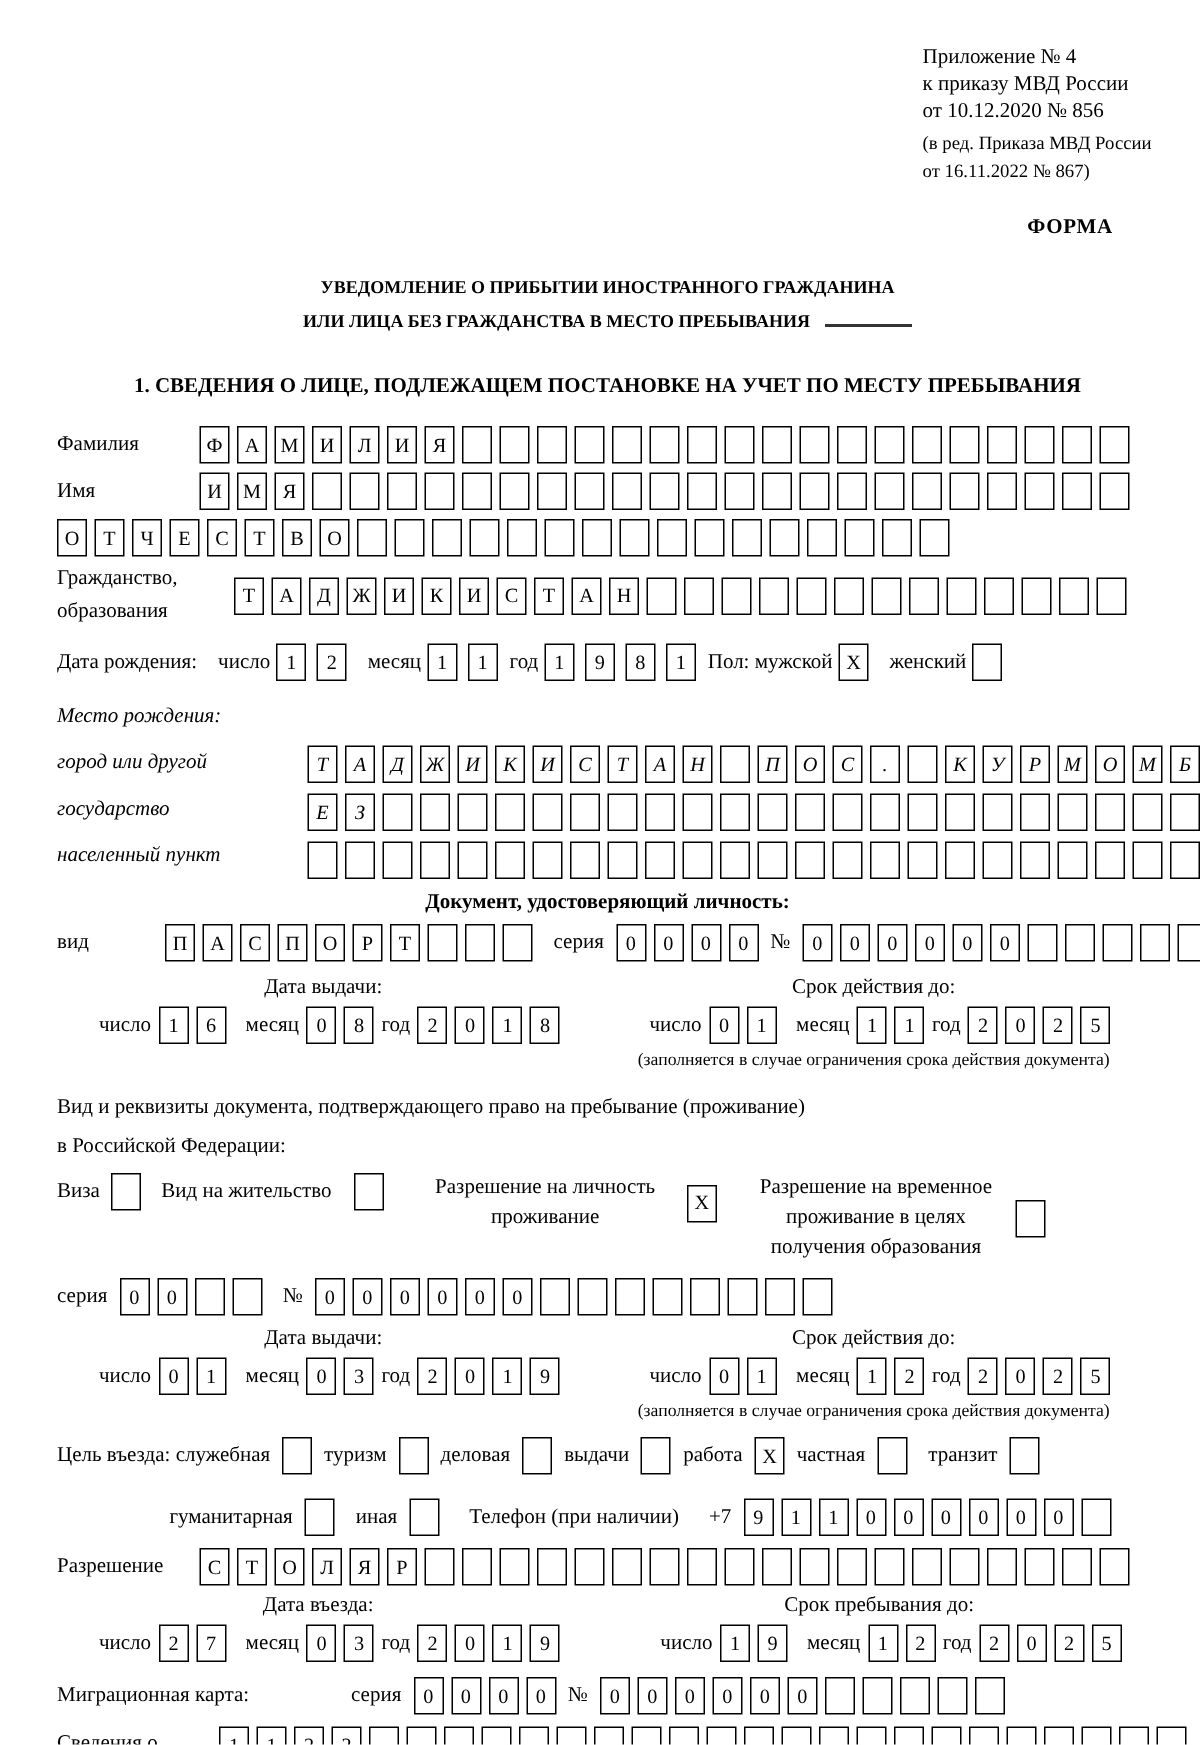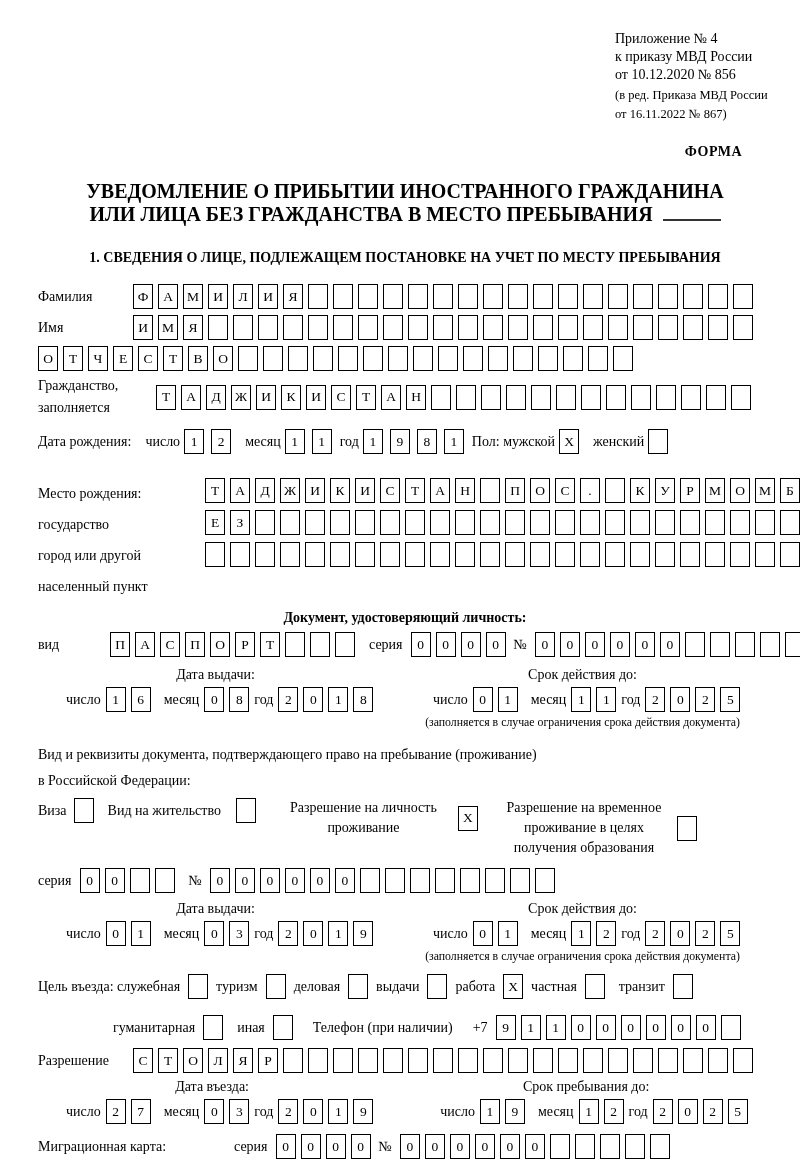--- a/index.html
+++ b/index.html
@@ -10,21 +10,21 @@
     font-size: 14px; color: #000;
   }
   .page { padding: 30px 28px 0 38px; }
 
   
   .approp { margin-left: 577px; line-height: 18px; }
   .approp .sub { font-size: 12.5px; line-height: 16px; margin-top: 3px; }
   .forma { text-align: right; font-weight: bold; margin: 22px 30px 0 0; letter-spacing: .5px; }
 
   
-  .title { text-align: center; font-weight: bold; font-size: 20px; margin-top: 20px; line-height: 23px; }
+  .title { text-align: center; font-weight: bold; font-size: 12px; margin-top: 20px; line-height: 23px; }
   .blank-line { display: inline-block; width: 58px; border-bottom: 2px solid #333; margin-left: 10px; vertical-align: baseline; }
   .sec-heading { text-align: center; font-weight: bold; font-size: 14px; margin-top: 24px; }
 
   
   .frow { display: flex; align-items: center; margin-top: 6px; }
   .frow.tight { margin-top: 4px; }
   .cellrow { display: flex; gap: 5px; flex: none; }
   .cell {
     display: inline-flex; width: 20px; height: 25px; flex: none;
     border: 1.6px solid #000; align-items: center; justify-content: center;
@@ -157,21 +157,21 @@
         <span class="cell"></span>
         <span class="cell"></span>
         <span class="cell"></span>
         <span class="cell"></span>
       </span>
   </div>
 
   <div class="frow tight">
     <span class="lbl-col w118">
       <div>Гражданство,</div>
-      <div>заполняется</div>
+      <div>образования</div>
     </span>
     <span class="cellrow">
         <span class="cell">Т</span>
         <span class="cell">А</span>
         <span class="cell">Д</span>
         <span class="cell">Ж</span>
         <span class="cell">И</span>
         <span class="cell">К</span>
         <span class="cell">И</span>
         <span class="cell">С</span>
@@ -222,25 +222,25 @@
     <span class="dategrp gap8">
       <span>Пол: мужской</span>
       <span class="cell">X</span>
     </span>
     <span class="dategrp gap14">
       <span>женский</span>
       <span class="cell"></span>
     </span>
   </div>
 
-  <div class="frow" style="margin-top:24px; align-items:flex-start;">
+  <div class="frow" style="margin-top:8px; align-items:flex-end;font-style:italic;">
     <span class="lbl-col w160" style="line-height:31px;">
       <div>Место рождения:</div>
+      <div>город или другой</div>
       <div>государство</div>
-      <div>город или другой</div>
       <div>населенный пункт</div>
     </span>
     <span>
       <div class="cellrow" style="margin-bottom:7px;">
           <span class="cell">Т</span>
           <span class="cell">А</span>
           <span class="cell">Д</span>
           <span class="cell">Ж</span>
           <span class="cell">И</span>
           <span class="cell">К</span>

